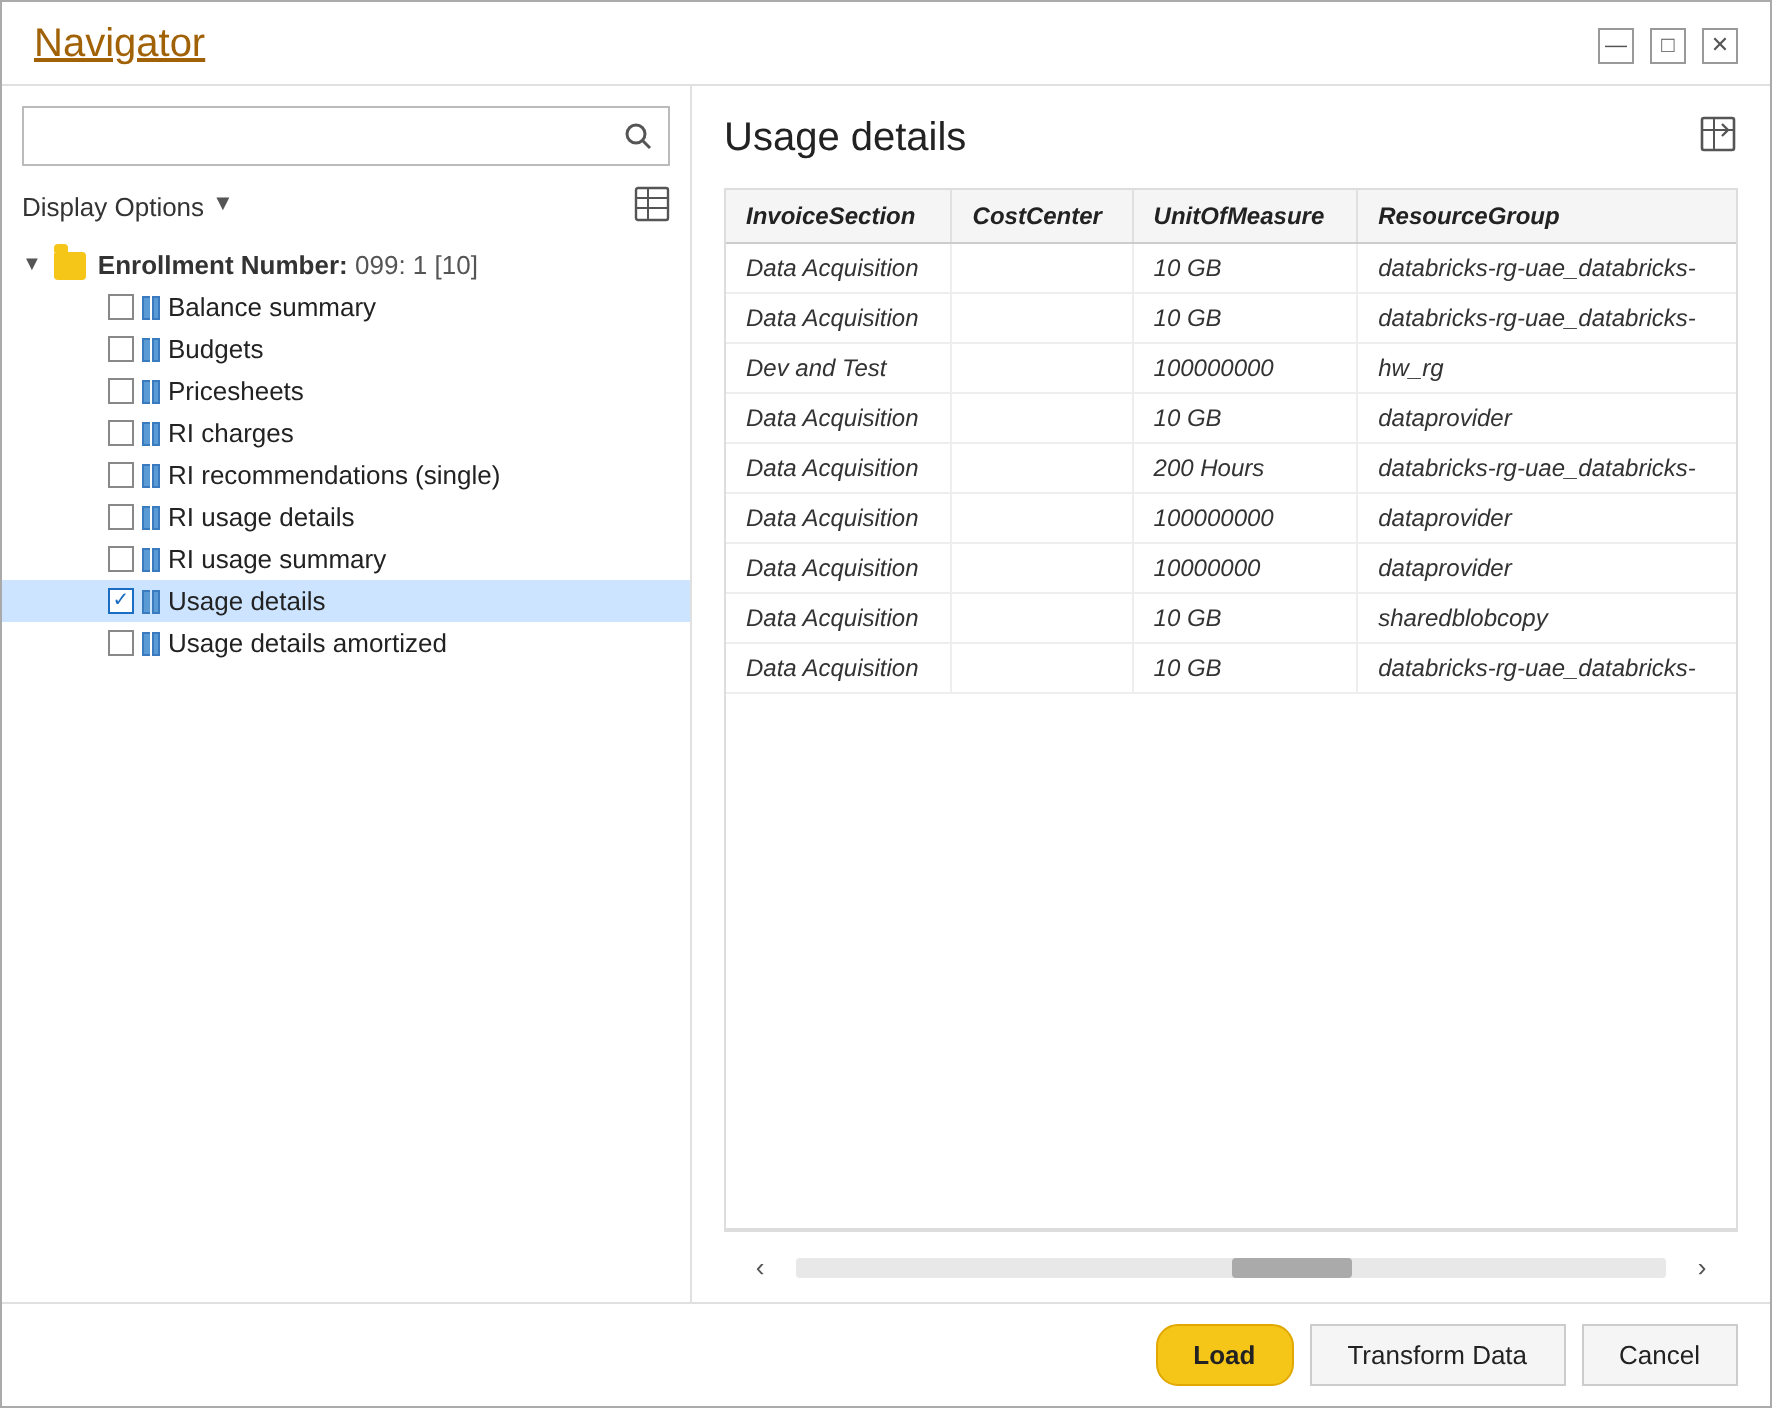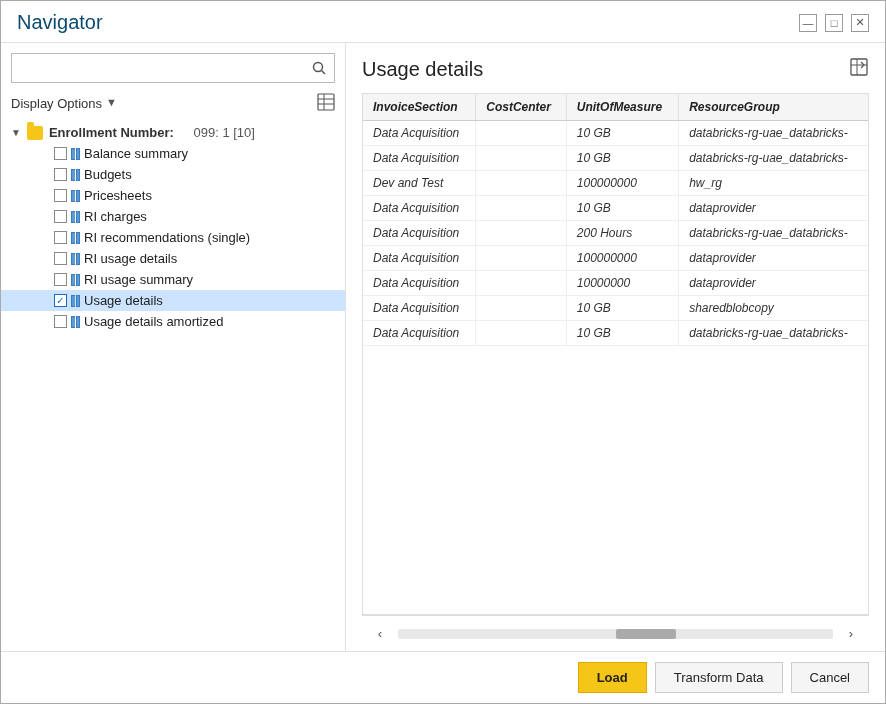--- a/index.html
+++ b/index.html
@@ -25,21 +25,22 @@
       display: flex;
       align-items: center;
       justify-content: space-between;
       padding: 10px 16px 8px 16px;
       border-bottom: 1px solid #e0e0e0;
       background: #fff;
     }
     .title-bar-title {
       font-size: 20px;
       font-weight: 300;
-      color: #0c4a6e;
+      color: #a16207;
+      text-decoration: underline;
     }
     .title-bar-controls {
       display: flex;
       gap: 8px;
     }
     .title-bar-btn {
       width: 18px;
       height: 18px;
       border: 1px solid #999;
       background: none;
@@ -152,21 +153,21 @@
     }
     .tree-root-label {
       font-size: 13px;
       color: #333;
     }
     .tree-root-label .enrollment {
       font-weight: 600;
     }
     .tree-root-label .number {
       color: #555;
-      margin-left: 16px;
+      margin-left: 0;
     }
     .tree-item {
       display: flex;
       align-items: center;
       padding: 3px 10px 3px 53px;
       gap: 2px;
       cursor: pointer;
     }
     .tree-item.selected { background: #cce4ff; }
     .tree-item .checkbox {
@@ -320,20 +321,21 @@
       border: 1px solid #ccc;
       background: #f5f5f5;
       cursor: pointer;
       color: #222;
     }
     .btn-primary {
       background: #f5c518;
       border-color: #e0a800;
       color: #222;
       font-weight: 600;
+      border-radius: 11px;
     }
   </style>
 </head>
 <body>
 
 <div class="dialog">
 
   <div class="title-bar">
     <span class="title-bar-title">Navigator</span>
     <div class="title-bar-controls">

